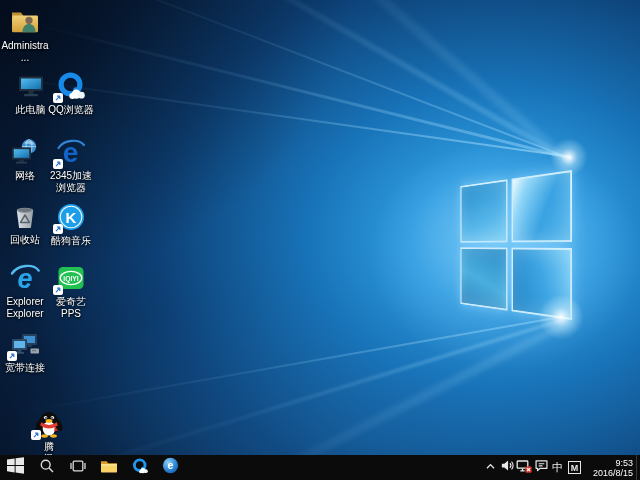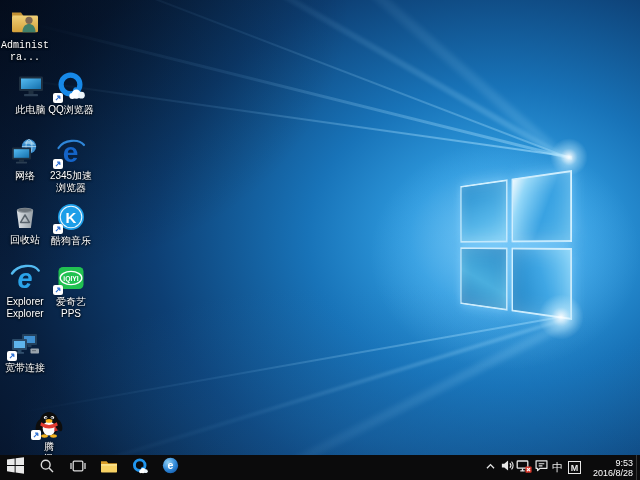--- a/index.html
+++ b/index.html
@@ -84,21 +84,21 @@
     <div id="win-logo">
       <div class="pane tl"></div>
       <div class="pane tr"></div>
       <div class="pane bl"></div>
       <div class="pane br"></div>
     </div>
     <div class="star" id="star-top"></div>
     <div class="star" id="star-bottom"></div>
   </div>
 
-  <div class="icon-cell" style="left:1px;top:6px;font-family:Liberation Mono, monospace;">
+  <div class="icon-cell" style="left:1px;top:6px;">
     <div class="ic">
       <svg viewBox="0 0 32 32" width="32" height="32">
         <defs>
             <linearGradient id="gold" x1="0" y1="0" x2="0" y2="1">
           <stop offset="0" stop-color="#f0d077"></stop>
               <stop offset="1" stop-color="#d3a03a"></stop>
             </linearGradient>
           </defs>
         <path d="M3 6.5 h9 l2.5 3.4 h-11.5z" fill="#c08f33"></path>
         <rect x="3" y="9.5" width="26" height="16.8" rx="1.2" fill="url(#gold)"></rect>
@@ -384,18 +384,18 @@
             <path d="M5 6.2 h6 M5 8.4 h4" stroke="#e8e8e8" stroke-width="1.1"></path>
           </svg>
         </span>
       </div>
       <div id="ime-zh">中</div>
       <div id="ime-m">M</div>
     </div>
 
     <div id="clock">
       <span>9:53</span>
-      <span>2016/8/28</span>
+      <span>2016/8/15</span>
     </div>
     <div id="show-desktop"></div>
   </div>
 
 </div>
 
 </body></html>

